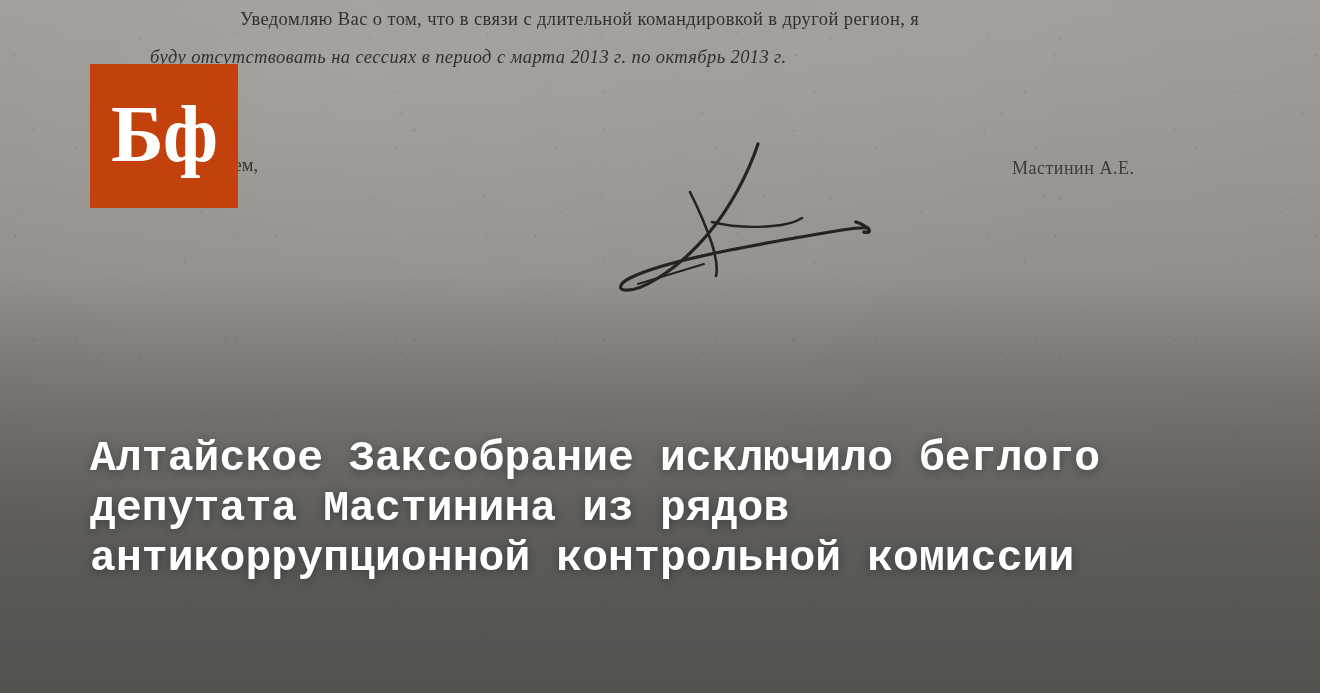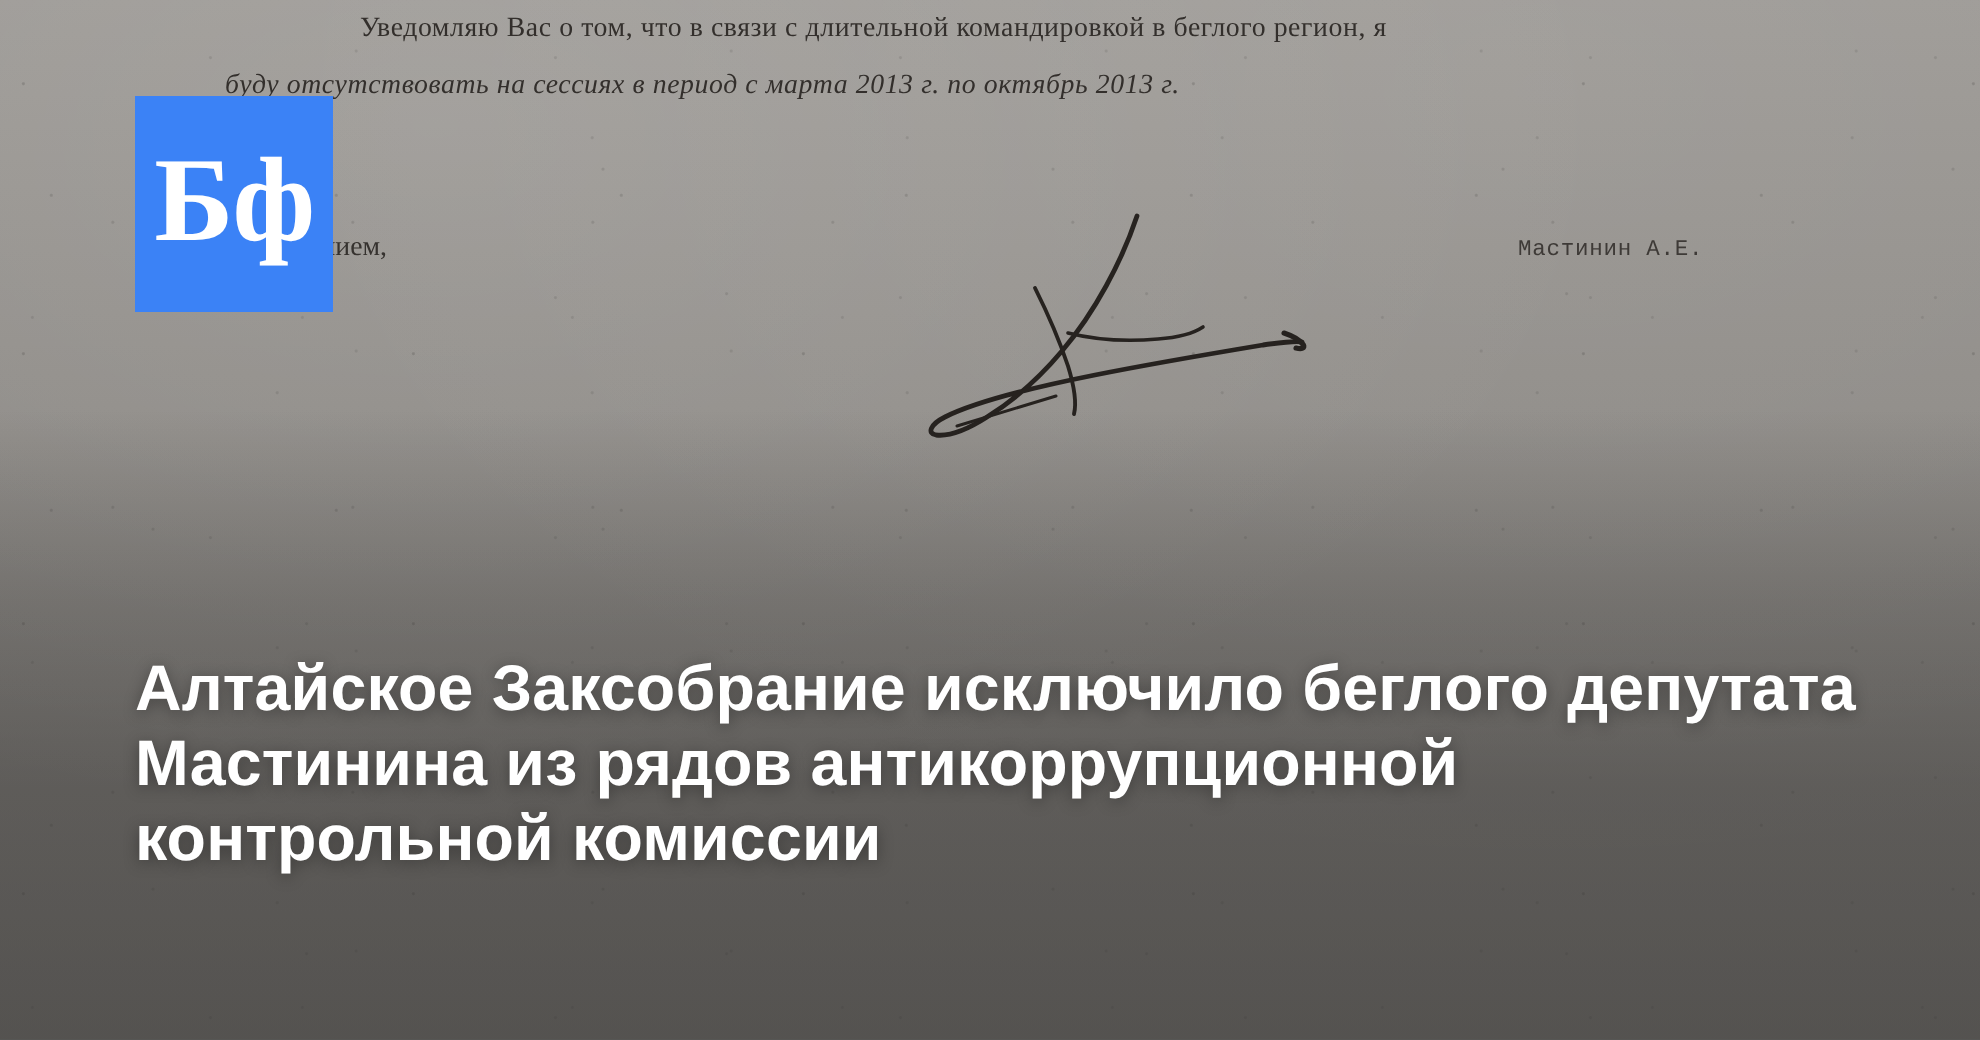--- a/index.html
+++ b/index.html
@@ -81,22 +81,22 @@
     font-family: "Liberation Serif", serif;
     color: #24201d;
     opacity: 0.85;
     filter: blur(0.25px);
     white-space: nowrap;
   }
   .doc-signer {
     position: absolute;
     top: 158px;
     left: 1012px;
-    font-size: 15px;
-    font-family: Liberation Mono, monospace;
+    font-size: 18px;
+    font-family: Liberation Serif, serif;
     color: #2a2623;
     opacity: 0.82;
     filter: blur(0.3px);
     letter-spacing: 0.5px;
     white-space: nowrap;
   }
 
   
   .signature {
     position: absolute;
@@ -115,23 +115,23 @@
     bottom: 0;
     height: 420px;
     background: linear-gradient(180deg, rgba(40,40,40,0) 0%, rgba(45,44,43,0.25) 30%, rgba(48,47,46,0.45) 60%, rgba(50,49,48,0.55) 100%);
   }
 
   
   .logo {
     position: absolute;
     left: 90px;
     top: 64px;
-    width: 132px;
+    width: 148px;
     height: 144px;
-    background: #3b82f6;
+    background: #c2410c;
     display: flex;
     align-items: center;
     justify-content: center;
   }
   .logo-text {
     color: #ffffff;
     font-family: "Liberation Serif", serif;
     font-weight: 700;
     font-size: 80px;
     line-height: 1;
@@ -152,38 +152,38 @@
     text-shadow: 0 1px 5px rgba(0,0,0,0.45);
   }
 
   
   .headline {
     position: absolute;
     left: 90px;
     top: 405px;
     width: 1160px;
     color: #ffffff;
-    font-family: Liberation Sans, sans-serif;
+    font-family: Liberation Mono, monospace;
     font-weight: 700;
     font-size: 43px;
     line-height: 50px;
     letter-spacing: 0.1px;
     text-shadow: 0 2px 10px rgba(0,0,0,0.35);
   }
 </style>
 </head>
 <body>
 
 <div class="stage">
 
   <div class="doc-bg"></div>
   <div class="doc-noise"></div>
 
   <div class="doc-text">
-    <div class="doc-line-1">Уведомляю Вас о том, что в связи с длительной командировкой в беглого регион, я</div>
+    <div class="doc-line-1">Уведомляю Вас о том, что в связи с длительной командировкой в другой регион, я</div>
     <div class="doc-line-2">буду отсутствовать на сессиях в период с марта 2013 г. по октябрь 2013 г.</div>
   </div>
 
   <div class="doc-closing">С уважением,</div>
   <div class="doc-signer">Мастинин А.Е.</div>
 
   <svg class="signature" viewBox="0 0 320 180" xmlns="http://www.w3.org/2000/svg">
     <g fill="none" stroke="#1d1916" stroke-linecap="round" stroke-linejoin="round" opacity="0.92">
       <path d="M178 14 C168 44, 150 78, 128 104 C112 123, 96 137, 78 148 C64 157, 52 161, 44 160 C38 159, 40 153, 50 148 C70 138, 110 128, 150 120 C190 112, 232 105, 262 100 C276 98, 284 97, 288 98" stroke-width="3.2"></path>
       <path d="M110 62 C118 78, 126 96, 132 114 C136 127, 138 138, 136 146" stroke-width="2.6"></path>

